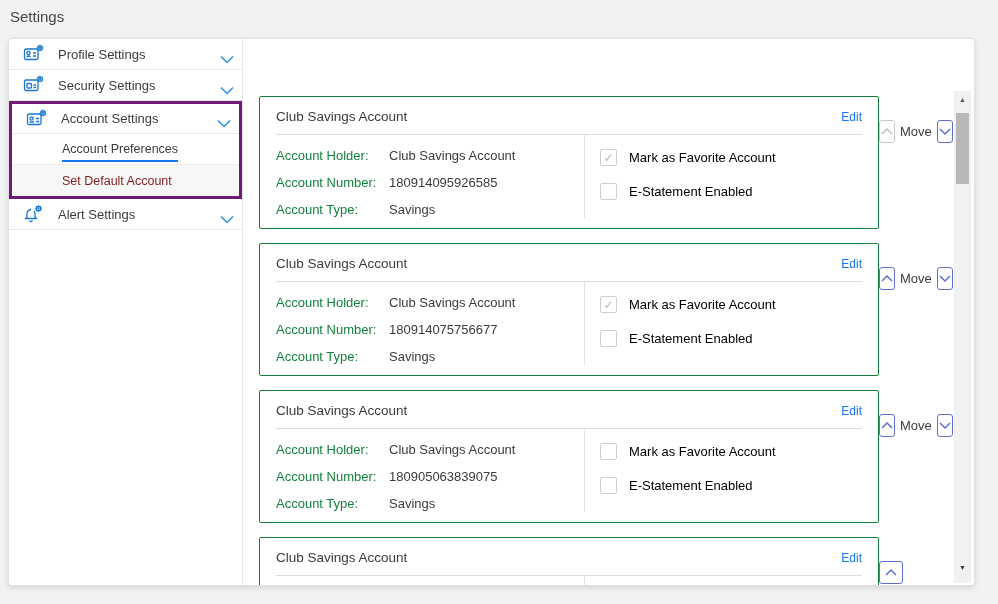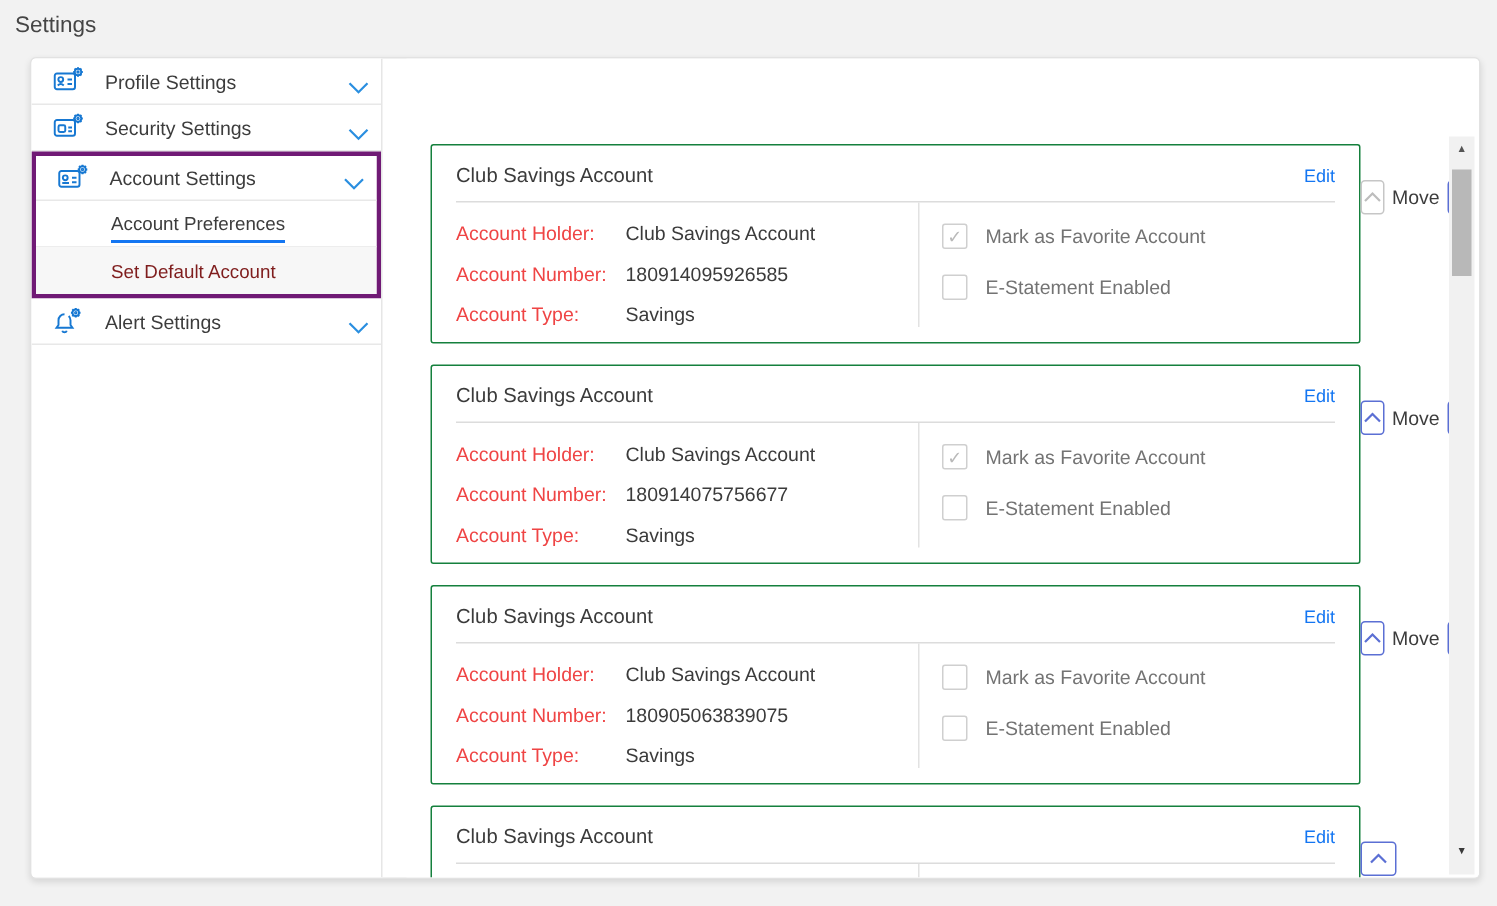--- a/index.html
+++ b/index.html
@@ -8,25 +8,25 @@
     background: #f2f2f2;
     font-family: "Liberation Sans", sans-serif;
     color: #3c3c3c;
     position: relative;
   }
   .page-title {
     position: absolute; top: 8px; left: 10px;
     font-size: 15px; font-weight: 400; color: #454545;
   }
   .container {
-    position: absolute; left: 20px; top: 38px; width: 967px; height: 548px;
+    position: absolute; left: 8px; top: 38px; width: 967px; height: 548px;
     background: #ffffff;
     border: 1px solid #e2e2e2; border-radius: 4px;
     box-shadow: 0 2px 5px rgba(0,0,0,0.12);
-    display: flex; overflow: hidden; gap: 16px;
+    display: flex; overflow: hidden;
   }
   
   .sidebar { width: 234px; border-right: 1px solid #e6e6e6; background: #fff; }
   .sidebar-item {
     height: 31px; display: flex; align-items: center;
     padding: 0 8px 0 14px; border-bottom: 1px solid #e8e8e8;
     cursor: pointer; background: #fff;
   }
   .si-icon { width: 22px; height: 20px; flex: 0 0 auto; }
   .si-label { margin-left: 13px; font-size: 13px; color: #3c3c3c; flex: 1; }
@@ -58,30 +58,30 @@
     padding: 12px 16px 10px; background: #fff;
   }
   .card-head { display: flex; justify-content: space-between; align-items: center; }
   .card-title { font-size: 13.5px; color: #3b3b3b; }
   .edit-link { font-size: 12px; color: #1476f2; cursor: pointer; text-decoration: none; }
   .card-divider { border-bottom: 1px solid #dcdcdc; margin-top: 10px; }
   .card-body { display: flex; }
   .fields { width: 308px; }
   .field-row { display: flex; margin-top: 10px; height: 17px; align-items: center; }
   .field-row.first { margin-top: 12px; }
-  .f-label { width: 113px; font-size: 13px; color: #ef4444; }
+  .f-label { width: 113px; font-size: 13px; color: #15803d; }
   .f-value { font-size: 13px; color: #3b3b3b; }
   .opts { border-left: 1px solid #e2e2e2; padding: 14px 0 0 15px; flex: 1; }
   .opt-row { display: flex; align-items: center; margin-bottom: 17px; cursor: pointer; }
   .checkbox {
     width: 17px; height: 17px; border: 1px solid #cfcfcf; border-radius: 2px;
     background: #fff; display: flex; align-items: center; justify-content: center;
     font-size: 12px; color: #b9b9b9;
   }
-  .opt-label { margin-left: 12px; font-size: 13px; color: #737373; text-align: center; }
+  .opt-label { margin-left: 12px; font-size: 13px; color: #000000; text-align: center; }
   .move-col {
     width: 72px; margin-top: 24px; display: flex; flex-direction: row;
     align-items: center; gap: 5px;
   }
   .move-btn {
     width: 24px; height: 23px; border-radius: 3px; background: #fff;
     display: flex; align-items: center; justify-content: center; cursor: pointer;
     border: 1px solid #5b6fd4; color: #5b6fd4; padding: 0;
   }
   .move-btn.disabled { border-color: #c6c6c6; color: #bdbdbd; cursor: default; }

